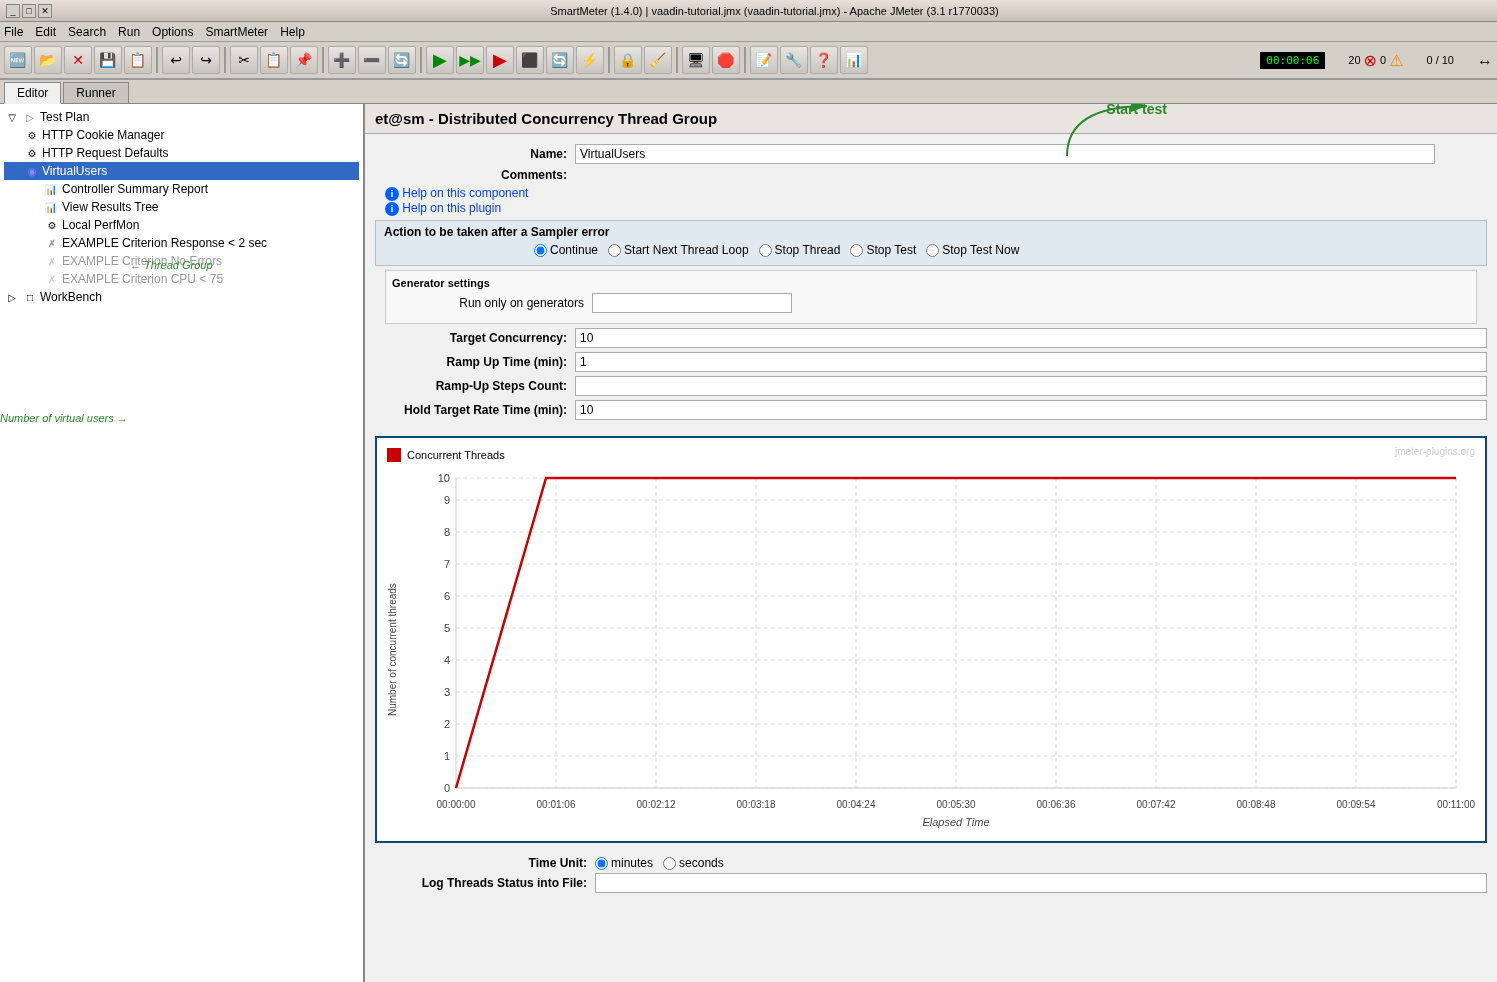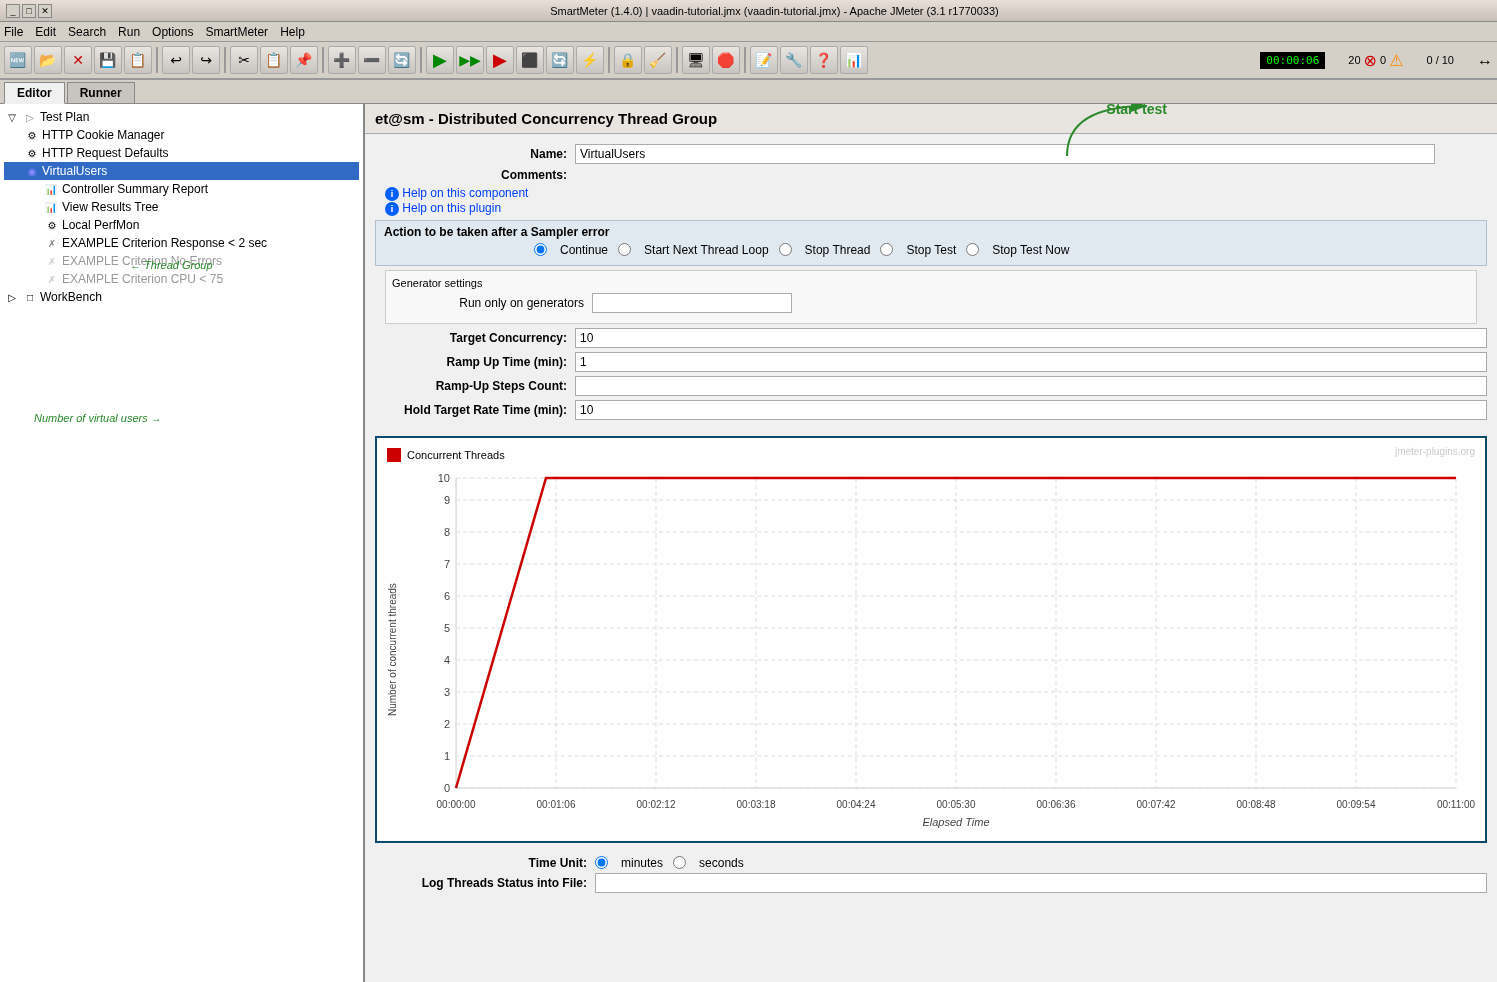--- a/index.html
+++ b/index.html
@@ -56,21 +56,20 @@
     .toolbar-right { margin-left: auto; display: flex; align-items: center; gap: 23px; font-size: 11px; }
     .timer-display { background: #000; color: #0f0; padding: 2px 6px; font-family: monospace; font-size: 11px; }
     .error-count { display: flex; align-items: center; gap: 3px; }
 
     
     .tab-bar {
       background: #d4d0c8;
       border-bottom: 1px solid #888;
       display: flex;
       padding: 2px 4px 0;
-      font-weight: bold;
     }
     .tab {
       padding: 3px 12px; border: 1px solid #888; border-bottom: none;
       cursor: pointer; font-size: 12px; background: #c8c4c0; margin-right: 2px;
     }
     .tab.active { background: #f0f0f0; border-bottom: 1px solid #f0f0f0; margin-bottom: -1px; }
 
     
     .main-layout {
       display: flex;
@@ -120,24 +119,24 @@
       font-size: 12px; font-weight: bold; min-width: 200px; text-align: right; padding-right: 8px;
     }
     .form-input {
       border: 1px solid #aaa; background: #fff; padding: 1px 4px;
       font-size: 12px; height: 20px;
     }
 
     .help-link { color: #0040ff; font-size: 12px; cursor: pointer; text-decoration: none; display: flex; align-items: center; gap: 3px; }
     .help-icon { width: 14px; height: 14px; border-radius: 50%; background: #0060ff; color: #fff; display: inline-flex; align-items: center; justify-content: center; font-size: 9px; font-weight: bold; }
     .radio-group { display: flex; align-items: center; gap: 10px; margin: 4px 0; }
-    .radio-option { display: flex; align-items: flex-start; gap: 13px; cursor: pointer; }
+    .radio-option { display: flex; align-items: flex-end; gap: 3px; cursor: pointer; }
 
     .gen-settings { border: 1px solid #ccc; background: #f8f8f8; padding: 6px; margin: 4px 10px; }
-    .gen-settings-title { font-size: 11px; font-weight: normal; margin-bottom: 4px; }
+    .gen-settings-title { font-size: 11px; font-weight: bold; margin-bottom: 4px; }
 
     
     .chart-container {
       background: #fff;
       border: 2px solid #0c4a6e;
       margin: 6px 10px;
       padding: 10px;
       position: relative;
     }
     .chart-legend { display: flex; align-items: center; gap: 6px; margin-bottom: 6px; font-size: 11px; }
@@ -284,21 +283,21 @@
     </div>
     <div class="tree-item">
       <span class="tree-icon">▷</span>
       <span class="tree-icon">□</span>
       <span class="tree-label">WorkBench</span>
     </div>
 
     <div style="position:absolute; top:155px; left:130px; color:#2a8a2a; font-size:11px; font-style:italic; pointer-events:none;">
       ← Thread Group
     </div>
-    <div style="position:absolute; top:308px; left:0px; color:#2a8a2a; font-size:11px; font-style:italic; pointer-events:none; white-space:nowrap;padding-left:34px;">
+    <div style="position:absolute; top:308px; left:0px; color:#2a8a2a; font-size:11px; font-style:italic; pointer-events:none; white-space:nowrap;">
       Number of virtual users →
     </div>
   </div>
 
   <div class="right-panel">
 
     <div class="panel-header">
       <span>et@sm - Distributed Concurrency Thread Group</span>
     </div>
 

